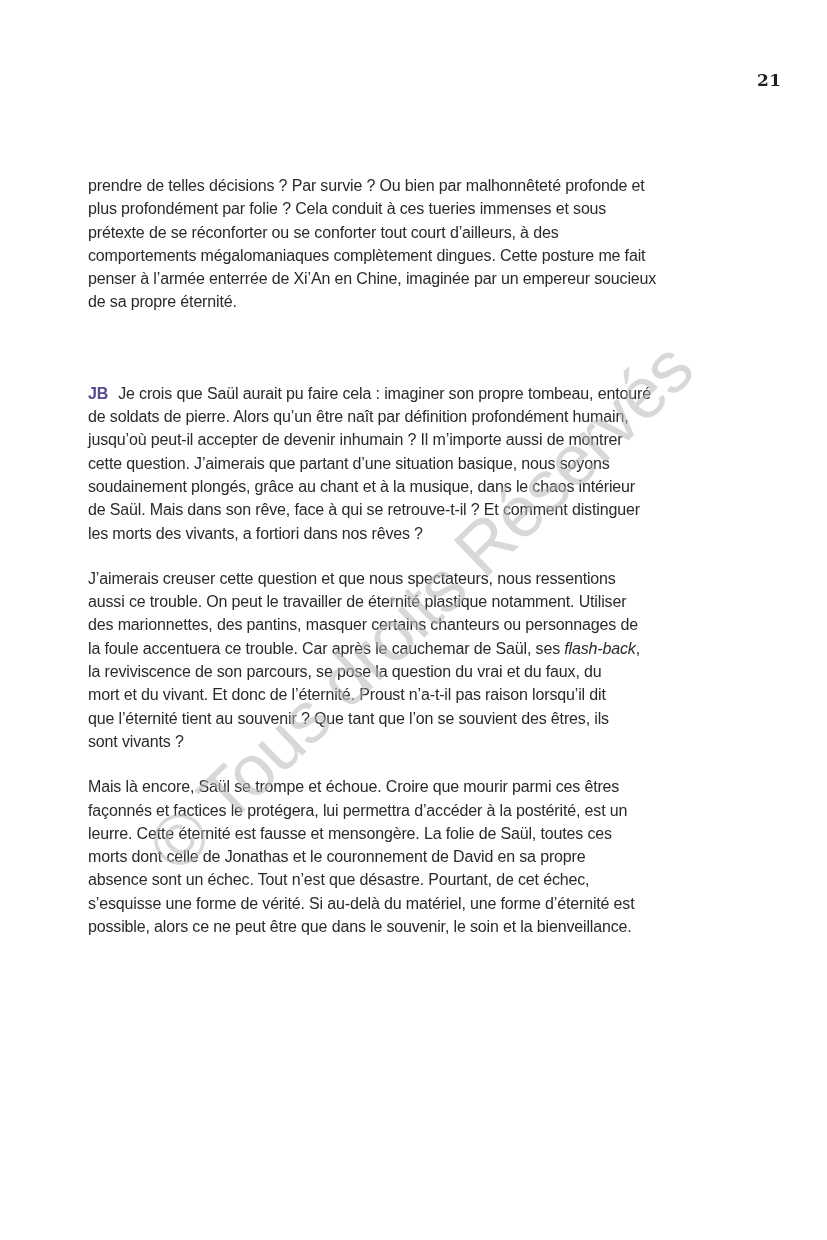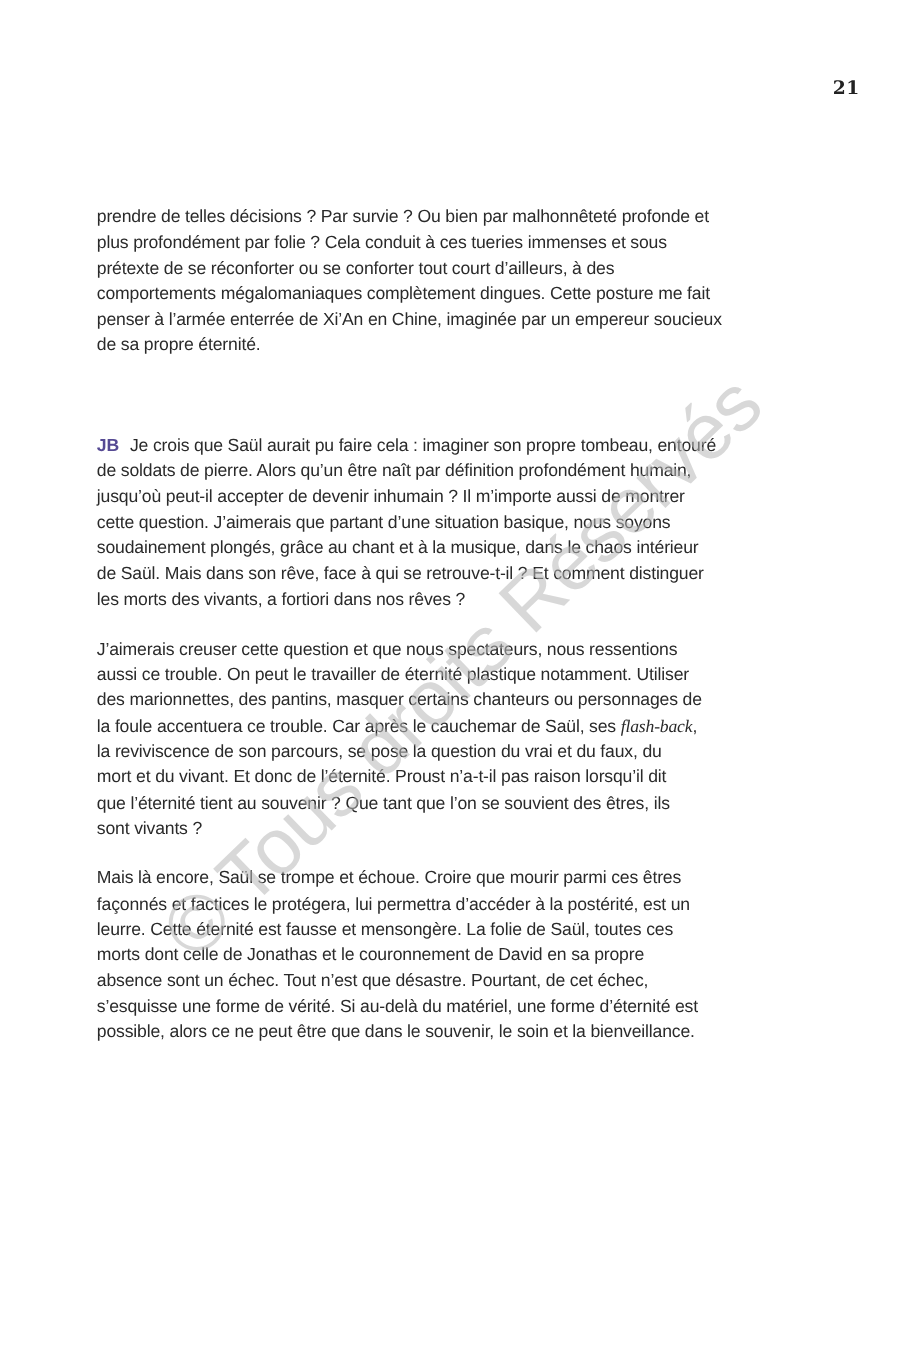--- a/index.html
+++ b/index.html
@@ -30,39 +30,38 @@
     left: 88px;
     top: 170px;
     width: 684px;
     font-size: 16px;
     line-height: 23.3px;
     letter-spacing: -0.15px;
     color: #2a2a2a;
     z-index: 1;
   }
   .content p {
-    margin: 16px 0 22px 0;
+    margin: 4px 0 22px 0;
     white-space: pre-line;
   }
   .content p.first-par {
     margin-bottom: 68px;
   }
   .speaker-label {
     font-weight: 700;
     color: #564a93;
     margin-right: 10px;
     font-style: normal;
   }
   .question-par .q-text {
     color: #5d5098;
     font-style: italic;
   }
   .content em {
     font-style: italic;
-    font-family: Liberation Serif, serif;
   }
   .watermark {
     position: absolute;
     left: -10px;
     top: 566px;
     width: 860px;
     text-align: center;
     transform: rotate(-44deg);
     transform-origin: center center;
     font-size: 72px;

